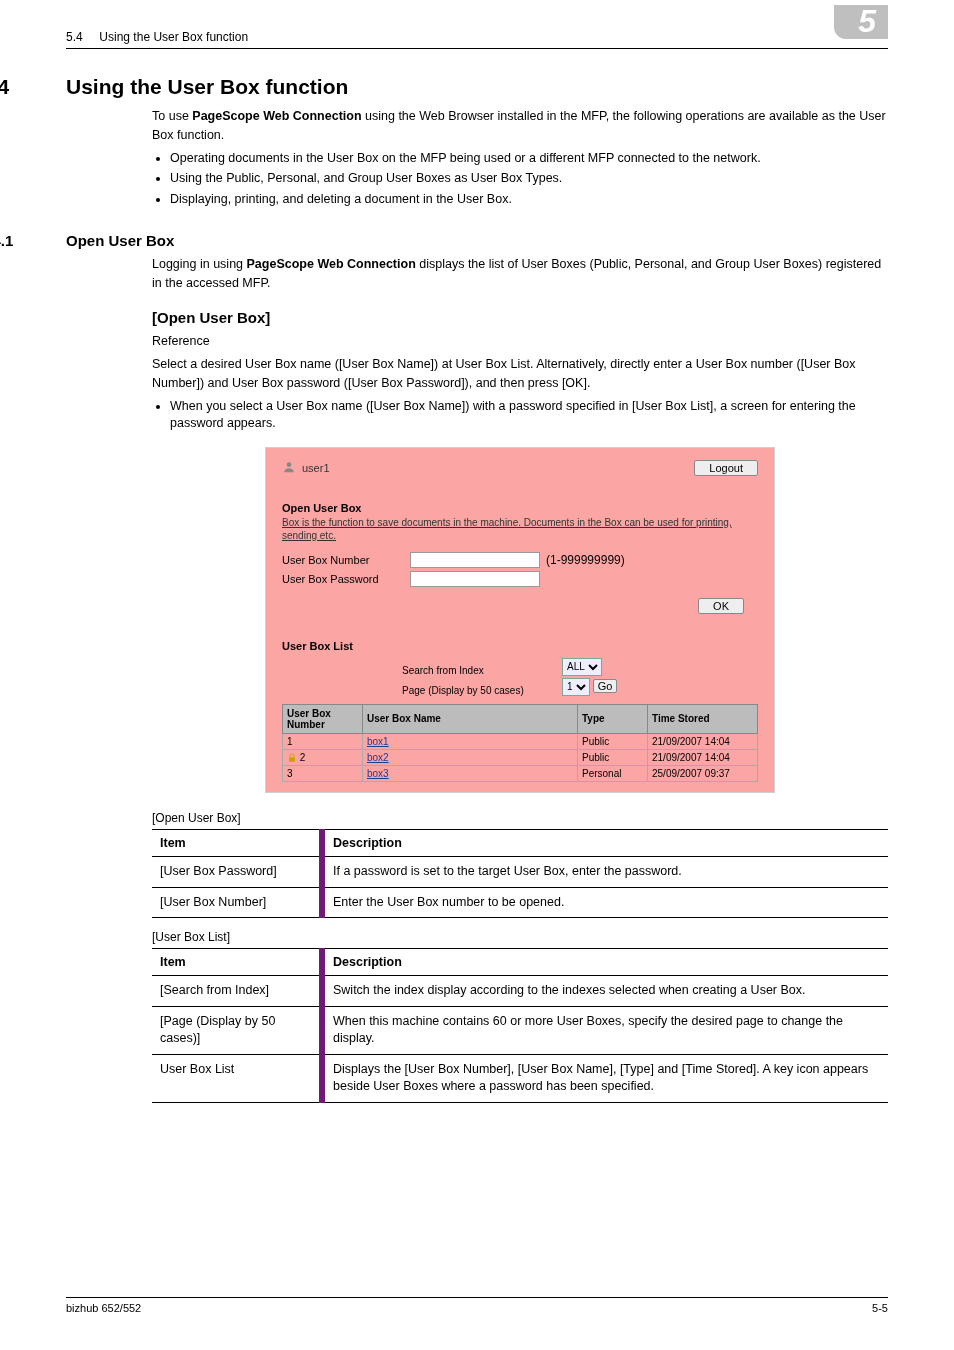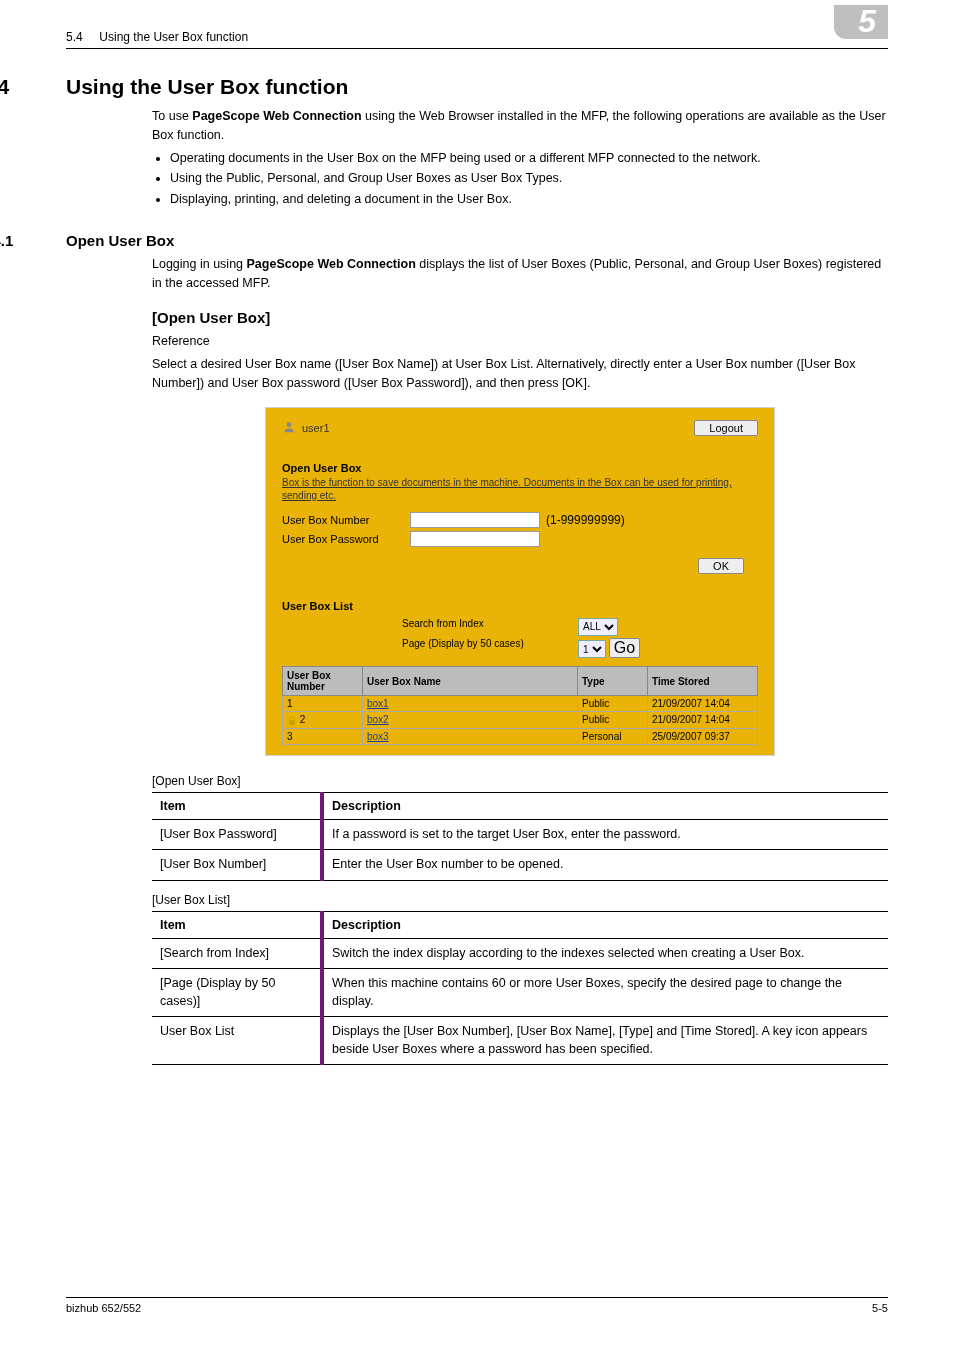--- a/index.html
+++ b/index.html
@@ -53,62 +53,62 @@
   }
   h2.subsection .num { width:86px; }
   h3.box-title { font-size: 15px; font-weight: bold; margin: 16px 0 6px 0; }
   p { margin: 5px 0; line-height:1.5; }
 
   .screenshot {
     border: 1px solid #d0d0d0;
     width: 510px;
     margin: 14px auto 18px auto;
     padding: 12px 16px 10px 16px;
-    background: #eab308;
+    background: #fca5a5;
     font-size: 11px;
     font-family: Arial, sans-serif;
   }
   .ss-top { display:flex; justify-content:space-between; align-items:center; margin-bottom:26px;}
   .ss-user { display:flex; align-items:center; gap:6px; color:#333; font-size:11px;}
   .user-icon svg { width:14px; height:14px; fill:#888; }
   .logout-btn, .ok-btn, .go-btn {
     border:1px solid #888; background:#eee; font-size:11px;
     padding:1px 14px; border-radius:2px;
   }
-  .go-btn { padding:0 4px; font-size:16px;}
+  .go-btn { padding:0 4px; font-size:11px;}
   .ss-section-title { font-weight: bold; font-size:11px; margin-bottom:2px;}
   .ss-desc { font-size:10px; color:#333; margin-bottom:10px; line-height:1.3;text-decoration:underline;}
   .ss-row { display:flex; align-items:center; margin:3px 0; font-size:11px;}
   .ss-row .lbl { width:128px; }
   .ss-row input[type=text] { height:16px; width:130px; border:1px solid #999; font-size:10px;}
   .ss-row .range { margin-left:6px; font-size:12px;}
   .ok-wrap { text-align:right; padding:8px 14px 16px 0;}
   .listbox-title { font-weight:bold; font-size:11px; margin:10px 0 6px 0;}
-  .filter-row { display:flex; align-items:flex-start; gap:36px; margin:2px 0 2px 120px; font-size:10px;}
+  .filter-row { display:flex; align-items:flex-end; gap:20px; margin:2px 0 2px 120px; font-size:10px;}
   .filter-row .flabel { width:140px; }
   .filter-row select { font-size:10px; height:18px; border:1px solid #7a9; background:#eef;}
   .ss-table { width:100%; border-collapse:collapse; margin-top:8px; font-size:10px;}
   .ss-table th { background:#bcbcbc; border:1px solid #888; padding:3px 4px; text-align:left; font-weight:bold;}
   .ss-table td { border:1px solid #aaa; padding:2px 4px;}
   .ss-table a { color:#1a3c9b; text-decoration:underline;}
   .lock-icon svg { width:10px; height:10px; fill:#c9a200; vertical-align:middle;}
   .col-num { width:80px;}
   .col-type { width:70px;}
   .col-time { width:110px;}
 
   .caption { font-size: 12px; margin: 10px 0 4px 0;}
   table.desc {
     width: 100%; border-collapse: collapse; font-size: 12.5px;
     margin-bottom: 12px;
   }
   table.desc th {
     text-align:left; border-top:1.5px solid #000; border-bottom:1px solid #000;
     padding: 6px 8px; font-weight:bold;
   }
-  table.desc th:first-child, table.desc td:first-child { width: 170px; border-right:4px solid #701a75;}
+  table.desc th:first-child, table.desc td:first-child { width: 170px; border-right:6px solid #701a75;}
   table.desc td {
     border-bottom: 0.5px solid #000; padding: 6px 8px; vertical-align:top; line-height:1.4;
   }
   table.desc tr:last-child td { border-bottom:1.5px solid #000;}
 
   .footer {
     position:absolute; bottom:36px; left:66px; right:66px;
     border-top:1px solid #000; font-size:11px; padding-top:4px;
     display:flex; justify-content:space-between;
   }
@@ -148,20 +148,23 @@
   </h2>
 
   <div class="body-content">
     <p>
       <span>Logging in using </span><b>PageScope Web Connection</b><span> displays the list of User Boxes (Public, Personal, and Group User Boxes) registered in the accessed MFP.</span>
     </p>
 
     <h3 class="box-title">[Open User Box]</h3>
     <p>Reference</p>
     <p>Select a desired User Box name ([User Box Name]) at User Box List. Alternatively, directly enter a User Box number ([User Box Number]) and User Box password ([User Box Password]), and then press [OK].</p>
+    <ul class="bullets">
+      <li>When you select a User Box name ([User Box Name]) with a password specified in [User Box List], a screen for entering the password appears.</li>
+    </ul>
 
     <div class="screenshot">
       <div class="ss-top">
         <div class="ss-user">
           <span class="user-icon">
             <svg viewBox="0 0 24 24">
                 <circle cx="12" cy="8" r="4"></circle>
                 <path d="M4 20c0-4 4-6 8-6s8 2 8 6v1H4z"></path>
               </svg>
           </span>

